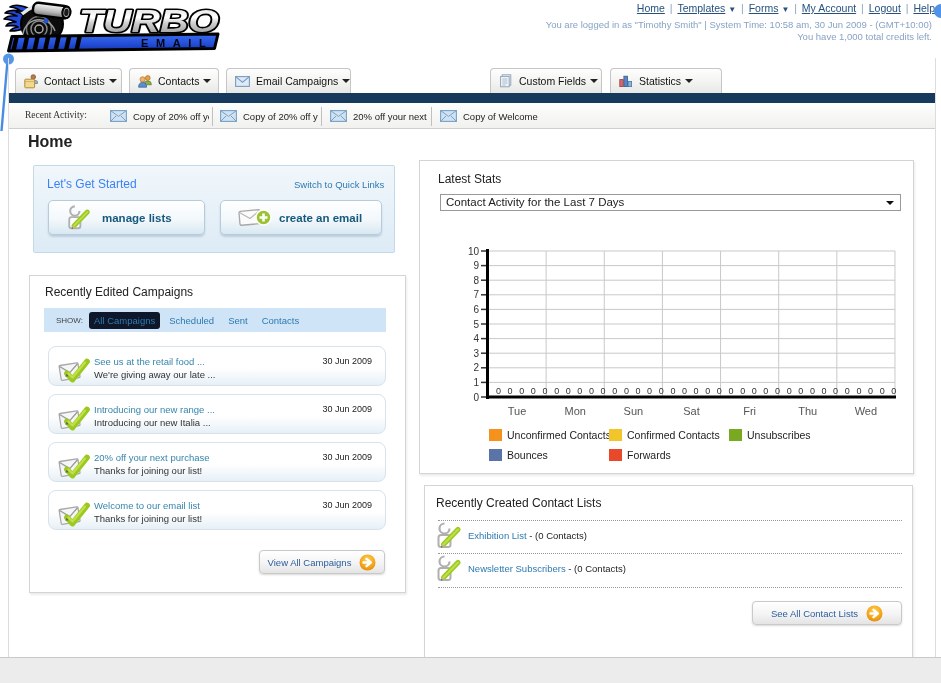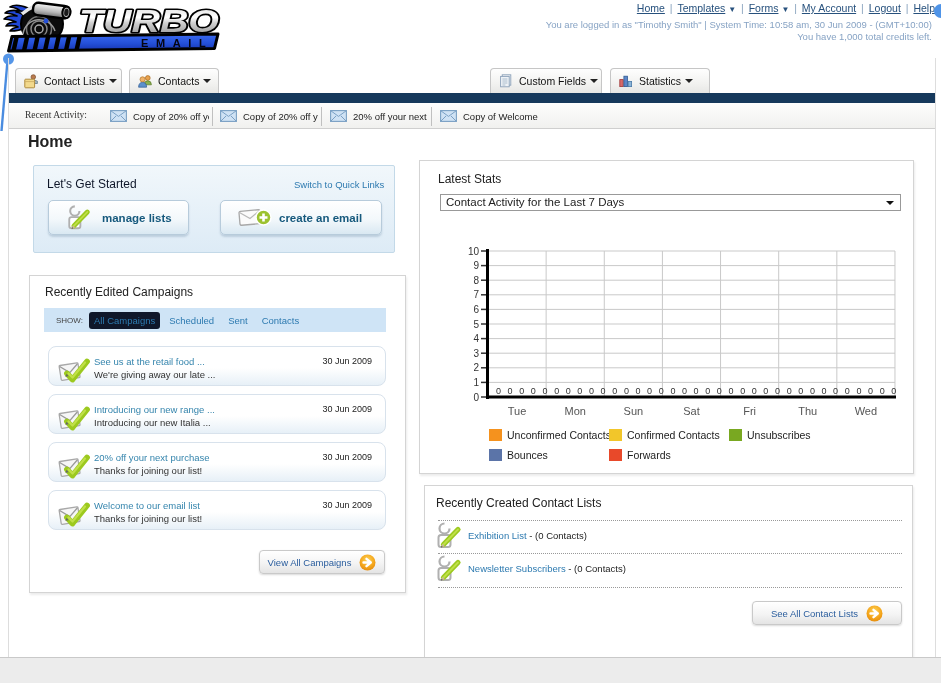--- a/index.html
+++ b/index.html
@@ -117,28 +117,34 @@
         </svg>
       </span>Contact Lists<span class="arr"></span></div>
 <div class="tab" style="left:129px; width:90px;"><span class="ic" style="display:inline-flex">
         <svg width="14" height="13" viewBox="0 0 14 13">
           <circle cx="9.8" cy="3" r="2.4" fill="#e8a24e" stroke="#a86a22" stroke-width="0.7"></circle>
           <path d="M6.2 9.8 Q6.2 5.8 9.8 5.8 Q13.4 5.8 13.4 9.8 Z" fill="#8ab04e" stroke="#5a7a28" stroke-width="0.7"></path>
           <circle cx="4.6" cy="4.4" r="2.6" fill="#f0b269" stroke="#b0762a" stroke-width="0.7"></circle>
           <path d="M0.6 12.2 Q0.6 7.4 4.6 7.4 Q8.6 7.4 8.6 12.2 Z" fill="#5c90cc" stroke="#2e5a92" stroke-width="0.7"></path>
         </svg>
       </span>Contacts<span class="arr"></span></div>
+<div class="tab" style="left:226px; width:125px;"><span class="ic" style="display:inline-flex">
+        <svg width="15" height="11" viewBox="0 0 15 11">
+          <rect x="0.6" y="0.6" width="13.8" height="9.8" fill="#ddeaf8" stroke="#7a9cc0" stroke-width="1.1"></rect>
+          <path d="M0.6 0.6 L7.5 6.2 L14.4 0.6" fill="none" stroke="#7a9cc0" stroke-width="1.1"></path>
+        </svg>
+      </span>Email Campaigns<span class="arr"></span></div>
 <div class="tab" style="left:490px; width:112px;"><span class="ic" style="display:inline-flex">
         <svg width="14" height="14" viewBox="0 0 14 14">
           <rect x="3.2" y="0.8" width="8.6" height="10.4" fill="#eef2f6" stroke="#8aa0b8" stroke-width="0.9"></rect>
           <rect x="1.6" y="2.4" width="8.6" height="10.4" fill="#eef2f6" stroke="#8aa0b8" stroke-width="0.9"></rect>
           <path d="M3.4 5 h5 M3.4 7 h5 M3.4 9 h5 M3.4 11 h3" stroke="#9ab0c4" stroke-width="0.8"></path>
         </svg>
       </span>Custom Fields<span class="arr"></span></div>
-<div class="tab" style="left:610px; width:100px;"><span class="ic" style="display:inline-flex">
+<div class="tab" style="left:610px; width:112px;"><span class="ic" style="display:inline-flex">
         <svg width="14" height="13" viewBox="0 0 14 13">
           <rect x="0.8" y="4.6" width="3.4" height="7" fill="#d86a6a" stroke="#a03838" stroke-width="0.8"></rect>
           <rect x="4.9" y="1.2" width="3.6" height="10.4" fill="#5c85c8" stroke="#2e5a92" stroke-width="0.8"></rect>
           <rect x="9.2" y="6.4" width="3.4" height="5.2" fill="#8ab4d8" stroke="#4a7aa8" stroke-width="0.8"></rect>
         </svg>
       </span>Statistics<span class="arr"></span></div>
 <div class="abs navybar"></div>
 
 <div class="abs rabar"></div>
 <div class="abs" style="left:25px; top:110px; font-size:9.5px; color:#333;font-family:Liberation Serif, serif;">Recent Activity:</div>
@@ -158,23 +164,23 @@
       </svg>20% off your next&nbsp;</div>
 <div class="rasep" style="left:431px;"></div>
 <div class="raitem" style="left:440px; width:98px;"><svg width="17" height="12" viewBox="0 0 17 12" style="margin-right:6px; flex-shrink:0;">
         <rect x="0.6" y="0.6" width="15.8" height="10.8" fill="#cfe2f4" stroke="#7aa0c4" stroke-width="1.1"></rect>
         <path d="M0.6 0.6 L8.5 6.4 L16.4 0.6 M0.6 11.4 L6 6 M16.4 11.4 L11 6" fill="none" stroke="#7aa0c4" stroke-width="1"></path>
       </svg>Copy of Welcome tc</div>
 
 <h1 class="home">Home</h1>
 
 <div class="abs bluepanel"></div>
-<div class="abs" style="left:47px; top:177px; font-size:12px; color:#0f172a;">Let's Get Started</div>
+<div class="abs" style="left:47px; top:177px; font-size:12px; color:#3b82f6;">Let's Get Started</div>
 <div class="abs linkblue" style="left:294px; top:179px; font-size:9.5px;">Switch to Quick Links</div>
-<div class="bigbtn" style="left:48px; top:200px; width:141px;"><svg width="26" height="26" viewBox="0 0 28 28" style="margin-right:10px; flex-shrink:0;">
+<div class="bigbtn" style="left:48px; top:200px; width:157px;"><svg width="26" height="26" viewBox="0 0 28 28" style="margin-right:10px; flex-shrink:0;">
 <path d="M14.5 6.5 A5 5 0 1 1 9.5 1.5" fill="none" stroke="#b0b0b0" stroke-width="2.2"></path>
 <rect x="3.5" y="13" width="12" height="12" rx="2.5" fill="#fff" stroke="#b0b0b0" stroke-width="2"></rect>
 <path d="M8.5 22.5 L23 7.5" stroke="#9cc91f" stroke-width="5.2" stroke-linecap="round"></path>
 <path d="M8.5 22.5 L23 7.5" stroke="#c0e048" stroke-width="1.8" stroke-linecap="round"></path>
 <path d="M6 25.5 L10 24.3 L7.4 21.8 Z" fill="#c8b89a"></path>
         <path d="M6 25.5 L7.7 25 L6.6 23.9 Z" fill="#333"></path>
 </svg>manage lists</div>
 <div class="bigbtn" style="left:220px; top:200px; width:162px;"><svg width="34" height="22" viewBox="0 0 34 22" style="margin-right:7px;">
 <g transform="rotate(-5 12 11)">
           <rect x="1.5" y="3.5" width="21" height="14" rx="1.5" fill="#fbfbfb" stroke="#a8a8a8" stroke-width="1.3"></rect>

